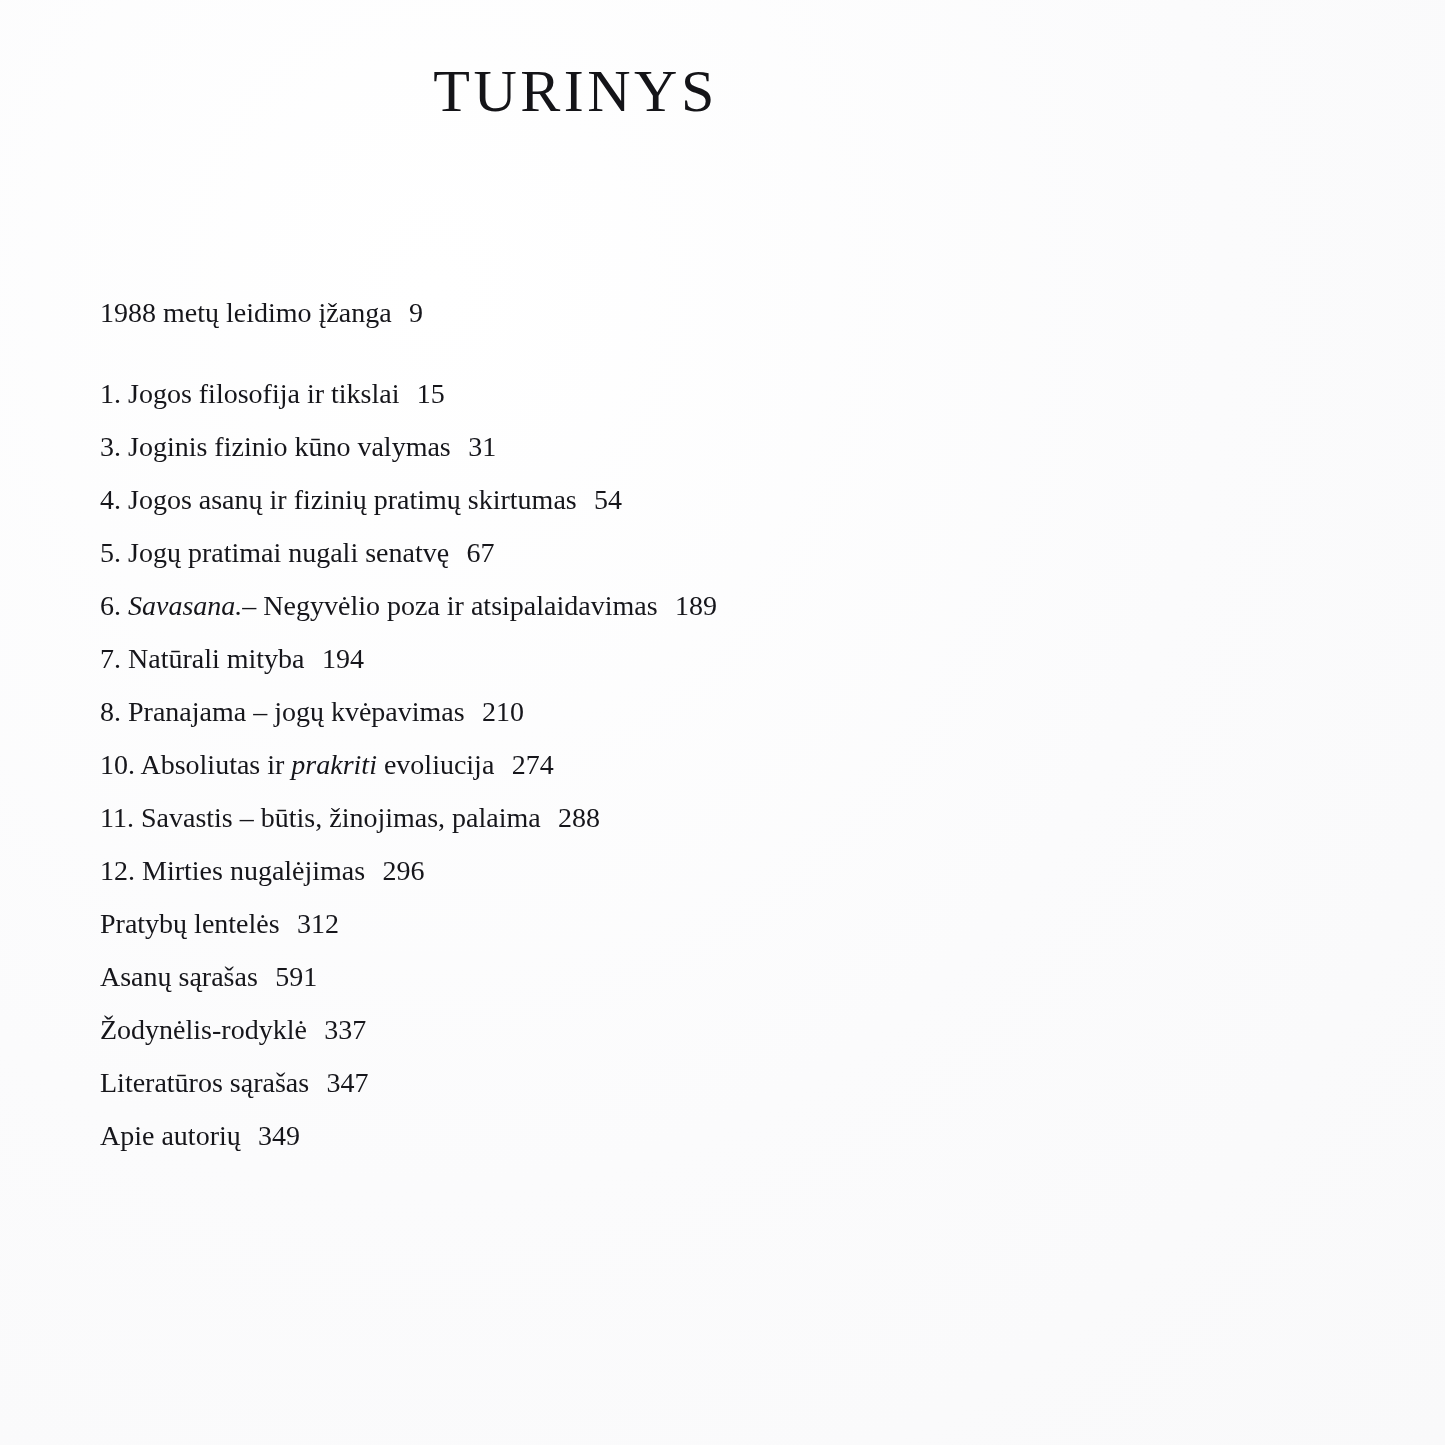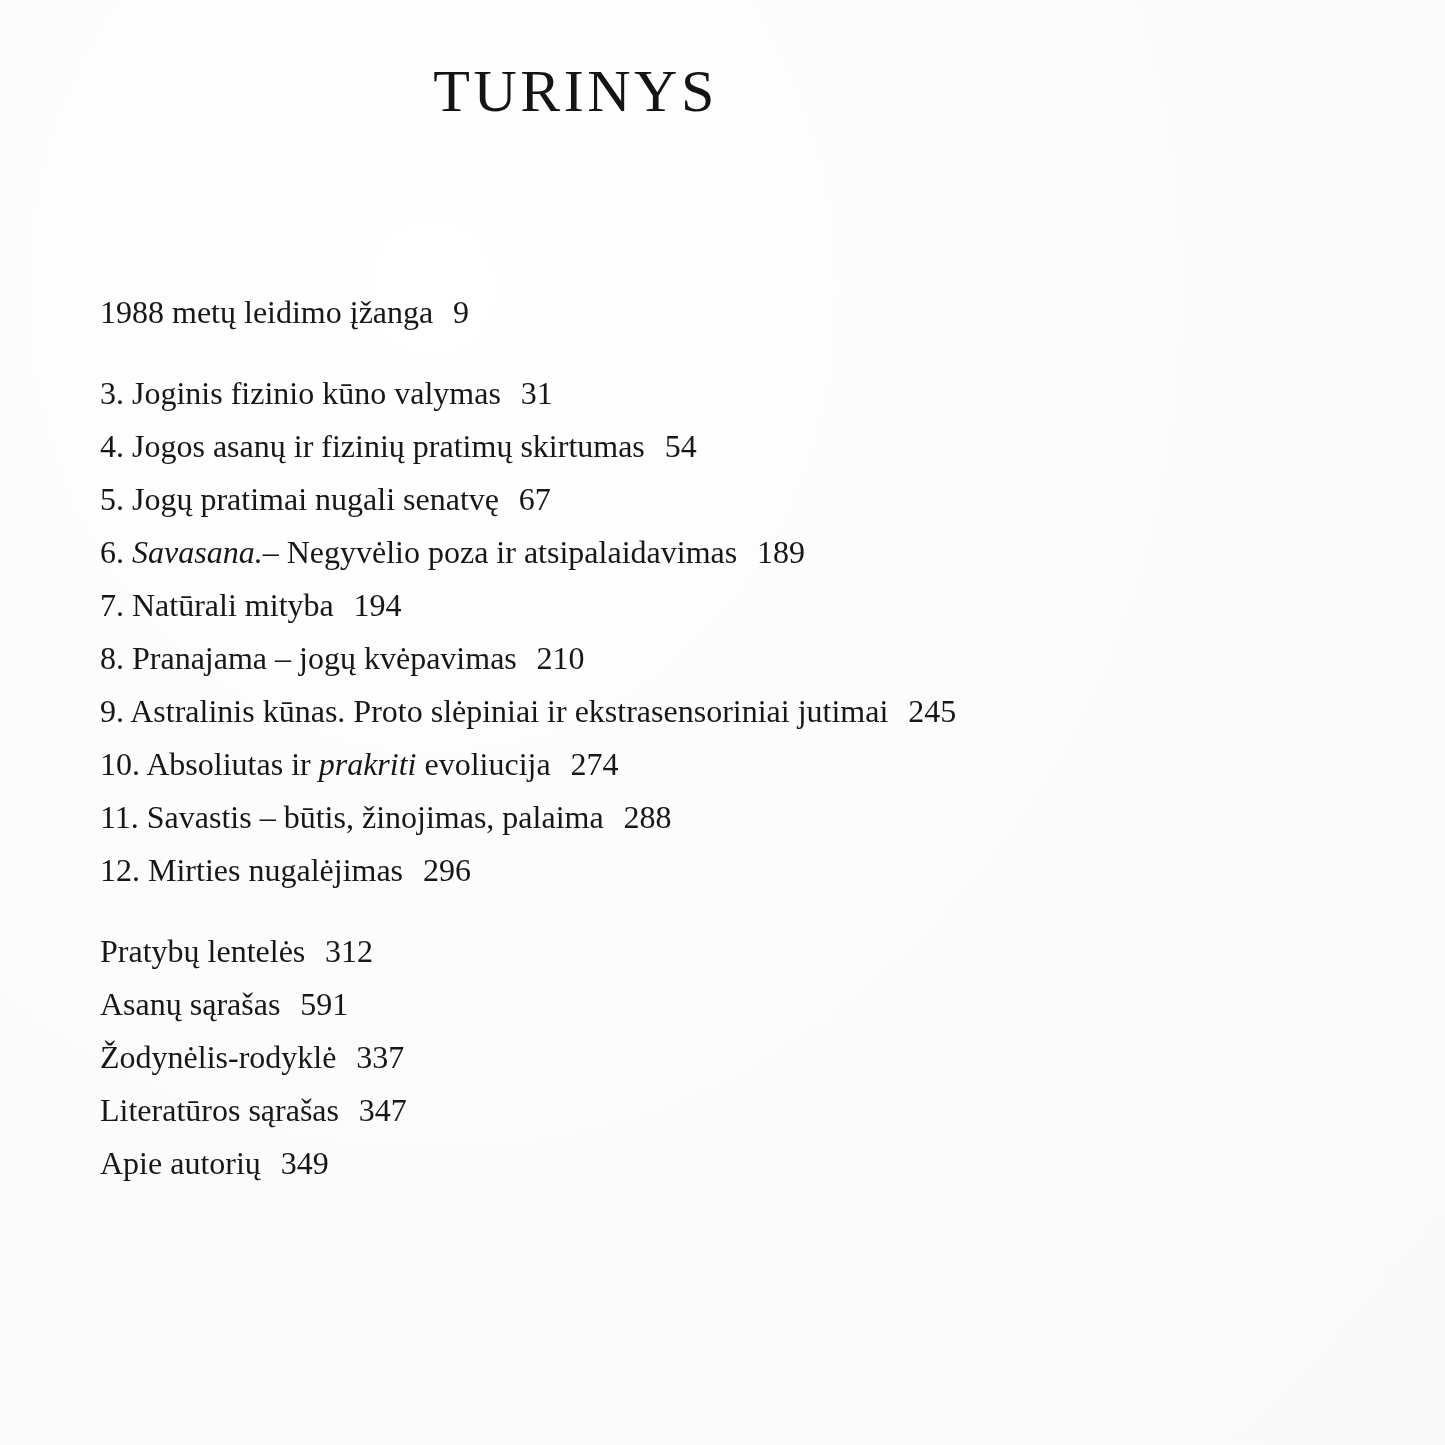--- a/index.html
+++ b/index.html
@@ -38,31 +38,31 @@
     font-weight: 400;
     color: #141418;
   }
 
   
   .toc {
     position: absolute;
     left: 100px;
     top: 286px;
     width: 1250px;
-    font-size: 32px;
+    font-size: 28px;
     line-height: 53px;
   }
 
   .toc-block {
     margin: 0;
     padding: 0;
   }
 
   .block-gap-front { margin-bottom: 28px; }
-  .block-gap-back  { margin-top: 28px; }
+  .block-gap-back  { }
 
   .toc-entry {
     white-space: pre;
     display: block;
     color: #16161b;
   }
 
   .entry-num {
     display: inline;
   }
@@ -92,27 +92,27 @@
 
   <div class="doc-title">TURINYS</div>
 
   <div class="toc">
 
     <div class="toc-block block-gap-front" id="front-matter">
         <span class="toc-entry"><span class="entry-title">1988 metų leidimo įžanga</span><span class="gap"> </span><span class="entry-page">9</span></span>
       </div>
 
     <div class="toc-block" id="chapter-list">
+        <span class="toc-entry"><span class="entry-num">1. </span><span class="entry-title">Jogos filosofija ir tikslai</span><span class="gap"> </span><span class="entry-page">15</span></span>
         <span class="toc-entry"><span class="entry-num">3. </span><span class="entry-title">Joginis fizinio kūno valymas</span><span class="gap"> </span><span class="entry-page">31</span></span>
         <span class="toc-entry"><span class="entry-num">4. </span><span class="entry-title">Jogos asanų ir fizinių pratimų skirtumas</span><span class="gap"> </span><span class="entry-page">54</span></span>
         <span class="toc-entry"><span class="entry-num">5. </span><span class="entry-title">Jogų pratimai nugali senatvę</span><span class="gap"> </span><span class="entry-page">67</span></span>
         <span class="toc-entry"><span class="entry-num">6. </span><span class="entry-title"><span class="it">Savasana.</span>– Negyvėlio poza ir atsipalaidavimas</span><span class="gap"> </span><span class="entry-page">189</span></span>
         <span class="toc-entry"><span class="entry-num">7. </span><span class="entry-title">Natūrali mityba</span><span class="gap"> </span><span class="entry-page">194</span></span>
         <span class="toc-entry"><span class="entry-num">8. </span><span class="entry-title">Pranajama – jogų kvėpavimas</span><span class="gap"> </span><span class="entry-page">210</span></span>
-        <span class="toc-entry"><span class="entry-num">9. </span><span class="entry-title">Astralinis kūnas. Proto slėpiniai ir ekstrasensoriniai jutimai</span><span class="gap"> </span><span class="entry-page">245</span></span>
         <span class="toc-entry"><span class="entry-num">10. </span><span class="entry-title">Absoliutas ir <span class="it">prakriti</span> evoliucija</span><span class="gap"> </span><span class="entry-page">274</span></span>
         <span class="toc-entry"><span class="entry-num">11. </span><span class="entry-title">Savastis – būtis, žinojimas, palaima</span><span class="gap"> </span><span class="entry-page">288</span></span>
         <span class="toc-entry"><span class="entry-num">12. </span><span class="entry-title">Mirties nugalėjimas</span><span class="gap"> </span><span class="entry-page">296</span></span>
       </div>
 
     <div class="toc-block block-gap-back" id="back-matter">
         <span class="toc-entry"><span class="entry-title">Pratybų lentelės</span><span class="gap"> </span><span class="entry-page">312</span></span>
         <span class="toc-entry"><span class="entry-title">Asanų sąrašas</span><span class="gap"> </span><span class="entry-page">591</span></span>
         <span class="toc-entry"><span class="entry-title">Žodynėlis-rodyklė</span><span class="gap"> </span><span class="entry-page">337</span></span>
         <span class="toc-entry"><span class="entry-title">Literatūros sąrašas</span><span class="gap"> </span><span class="entry-page">347</span></span>

